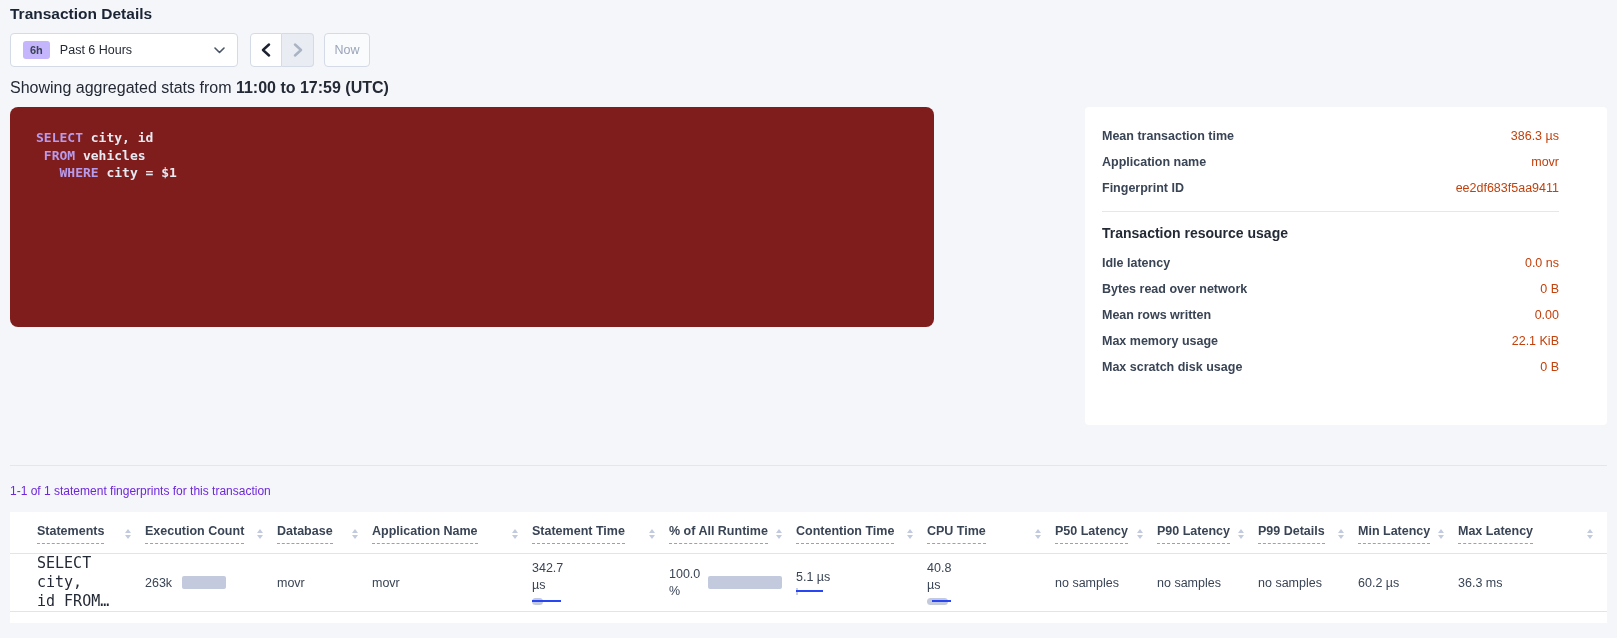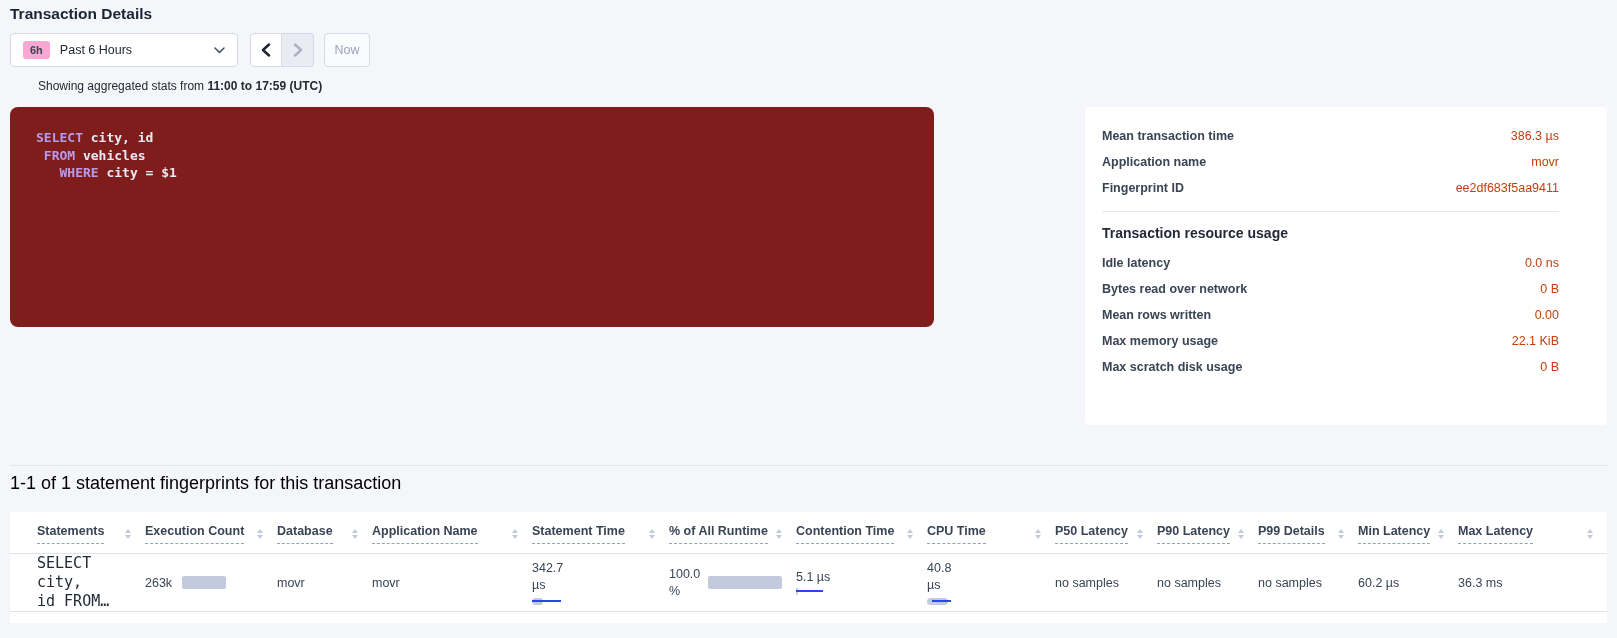--- a/index.html
+++ b/index.html
@@ -7,53 +7,53 @@
   body { background:#f5f6fa; font-family:"Liberation Sans", sans-serif; color:#242a35; }
   .page { position:relative; width:1617px; height:638px; }
 
   
   .page-title { position:absolute; left:10px; top:5px; font-size:15.5px; font-weight:bold; color:#1b2434; }
 
   
   .controls { position:absolute; left:10px; top:33px; height:34px; display:flex; align-items:stretch; }
   .timepicker { width:228px; background:#fff; border:1px solid #d4dae6; border-radius:4px;
                 display:flex; align-items:center; padding:0 12px; cursor:pointer; }
-  .tp-badge { background:#f9a8d4; color:#394455; font-size:11px; font-weight:bold;
+  .tp-badge { background:#c4b5fd; color:#394455; font-size:11px; font-weight:bold;
               padding:3px 7px; border-radius:3px; }
   .tp-label { margin-left:10px; font-size:12.5px; color:#242a35; }
   .tp-caret { margin-left:auto; display:flex; }
   .navgroup { display:flex; margin-left:12px; }
   .nav-btn { width:32px; border:1px solid #d4dae6; background:#fff; display:flex;
              align-items:center; justify-content:center; cursor:pointer; }
   .nav-btn.prev { border-radius:4px 0 0 4px; color:#1b2130; }
   .nav-btn.next { border-radius:0 4px 4px 0; border-left:none; background:#e9ecf2; color:#aab3c4; }
   .now-btn { margin-left:10px; width:46px; border:1px solid #d4dae6; background:#fafbfd;
              border-radius:4px; color:#9aa5b8; font-size:12.5px; font-family:inherit; cursor:default; }
 
-  .stats-line { position:absolute; left:10px; top:79px; font-size:12px; color:#242a35;margin-left:28px; }
+  .stats-line { position:absolute; left:10px; top:79px; font-size:16px; color:#242a35; }
   .stats-line b { font-weight:bold; }
 
   
   .sqlbox { position:absolute; left:10px; top:107px; width:924px; height:220px;
             background:#7f1d1d; border-radius:8px; padding:22px 26px;
             font-family:"DejaVu Sans Mono", monospace; font-size:13px; font-weight:bold;
             line-height:17.5px; color:#e8eaf2; white-space:pre; }
   .sqlbox .kw { color:#b79ced; }
 
   
   .stats-card { position:absolute; left:1085px; top:107px; width:522px; height:318px;
                 background:#fff; border-radius:4px; padding:16px 48px 16px 17px; }
   .srow { height:26px; display:flex; justify-content:space-between; align-items:center; }
   .slabel { font-size:12.5px; font-weight:bold; color:#394455; }
   .svalue { font-size:12.5px; color:#c2410c; }
   .scard-divider { border-top:1px solid #e3e7ee; margin:10px 0 0; }
   .section-title { font-size:14px; font-weight:bold; color:#242a35; margin:13px 0 9px; }
 
   .wide-divider { position:absolute; left:10px; right:10px; top:465px; border-top:1px solid #e2e6ed; }
-  .caption { position:absolute; left:10px; top:473px; font-size:18px; color:#000000; }
+  .caption { position:absolute; left:10px; top:484px; font-size:12px; color:#6d28d9; }
 
   
   .table-card { position:absolute; left:10px; top:512px; width:1597px; height:111px; background:#fff; }
   .tgrid { display:grid;
            grid-template-columns:108px 132px 95px 160px 137px 127px 131px 128px 102px 101px 100px 100px auto;
            padding-left:27px; }
   .thead { padding-top:12px; border-bottom:1px solid #e0e4eb; }
   .th { display:flex; align-items:center; padding-right:14px; padding-bottom:9px; cursor:pointer; }
   .th-label { font-size:12.5px; font-weight:bold; color:#394455;
               border-bottom:1.5px dashed #8fa3c4; padding-bottom:5px; }

